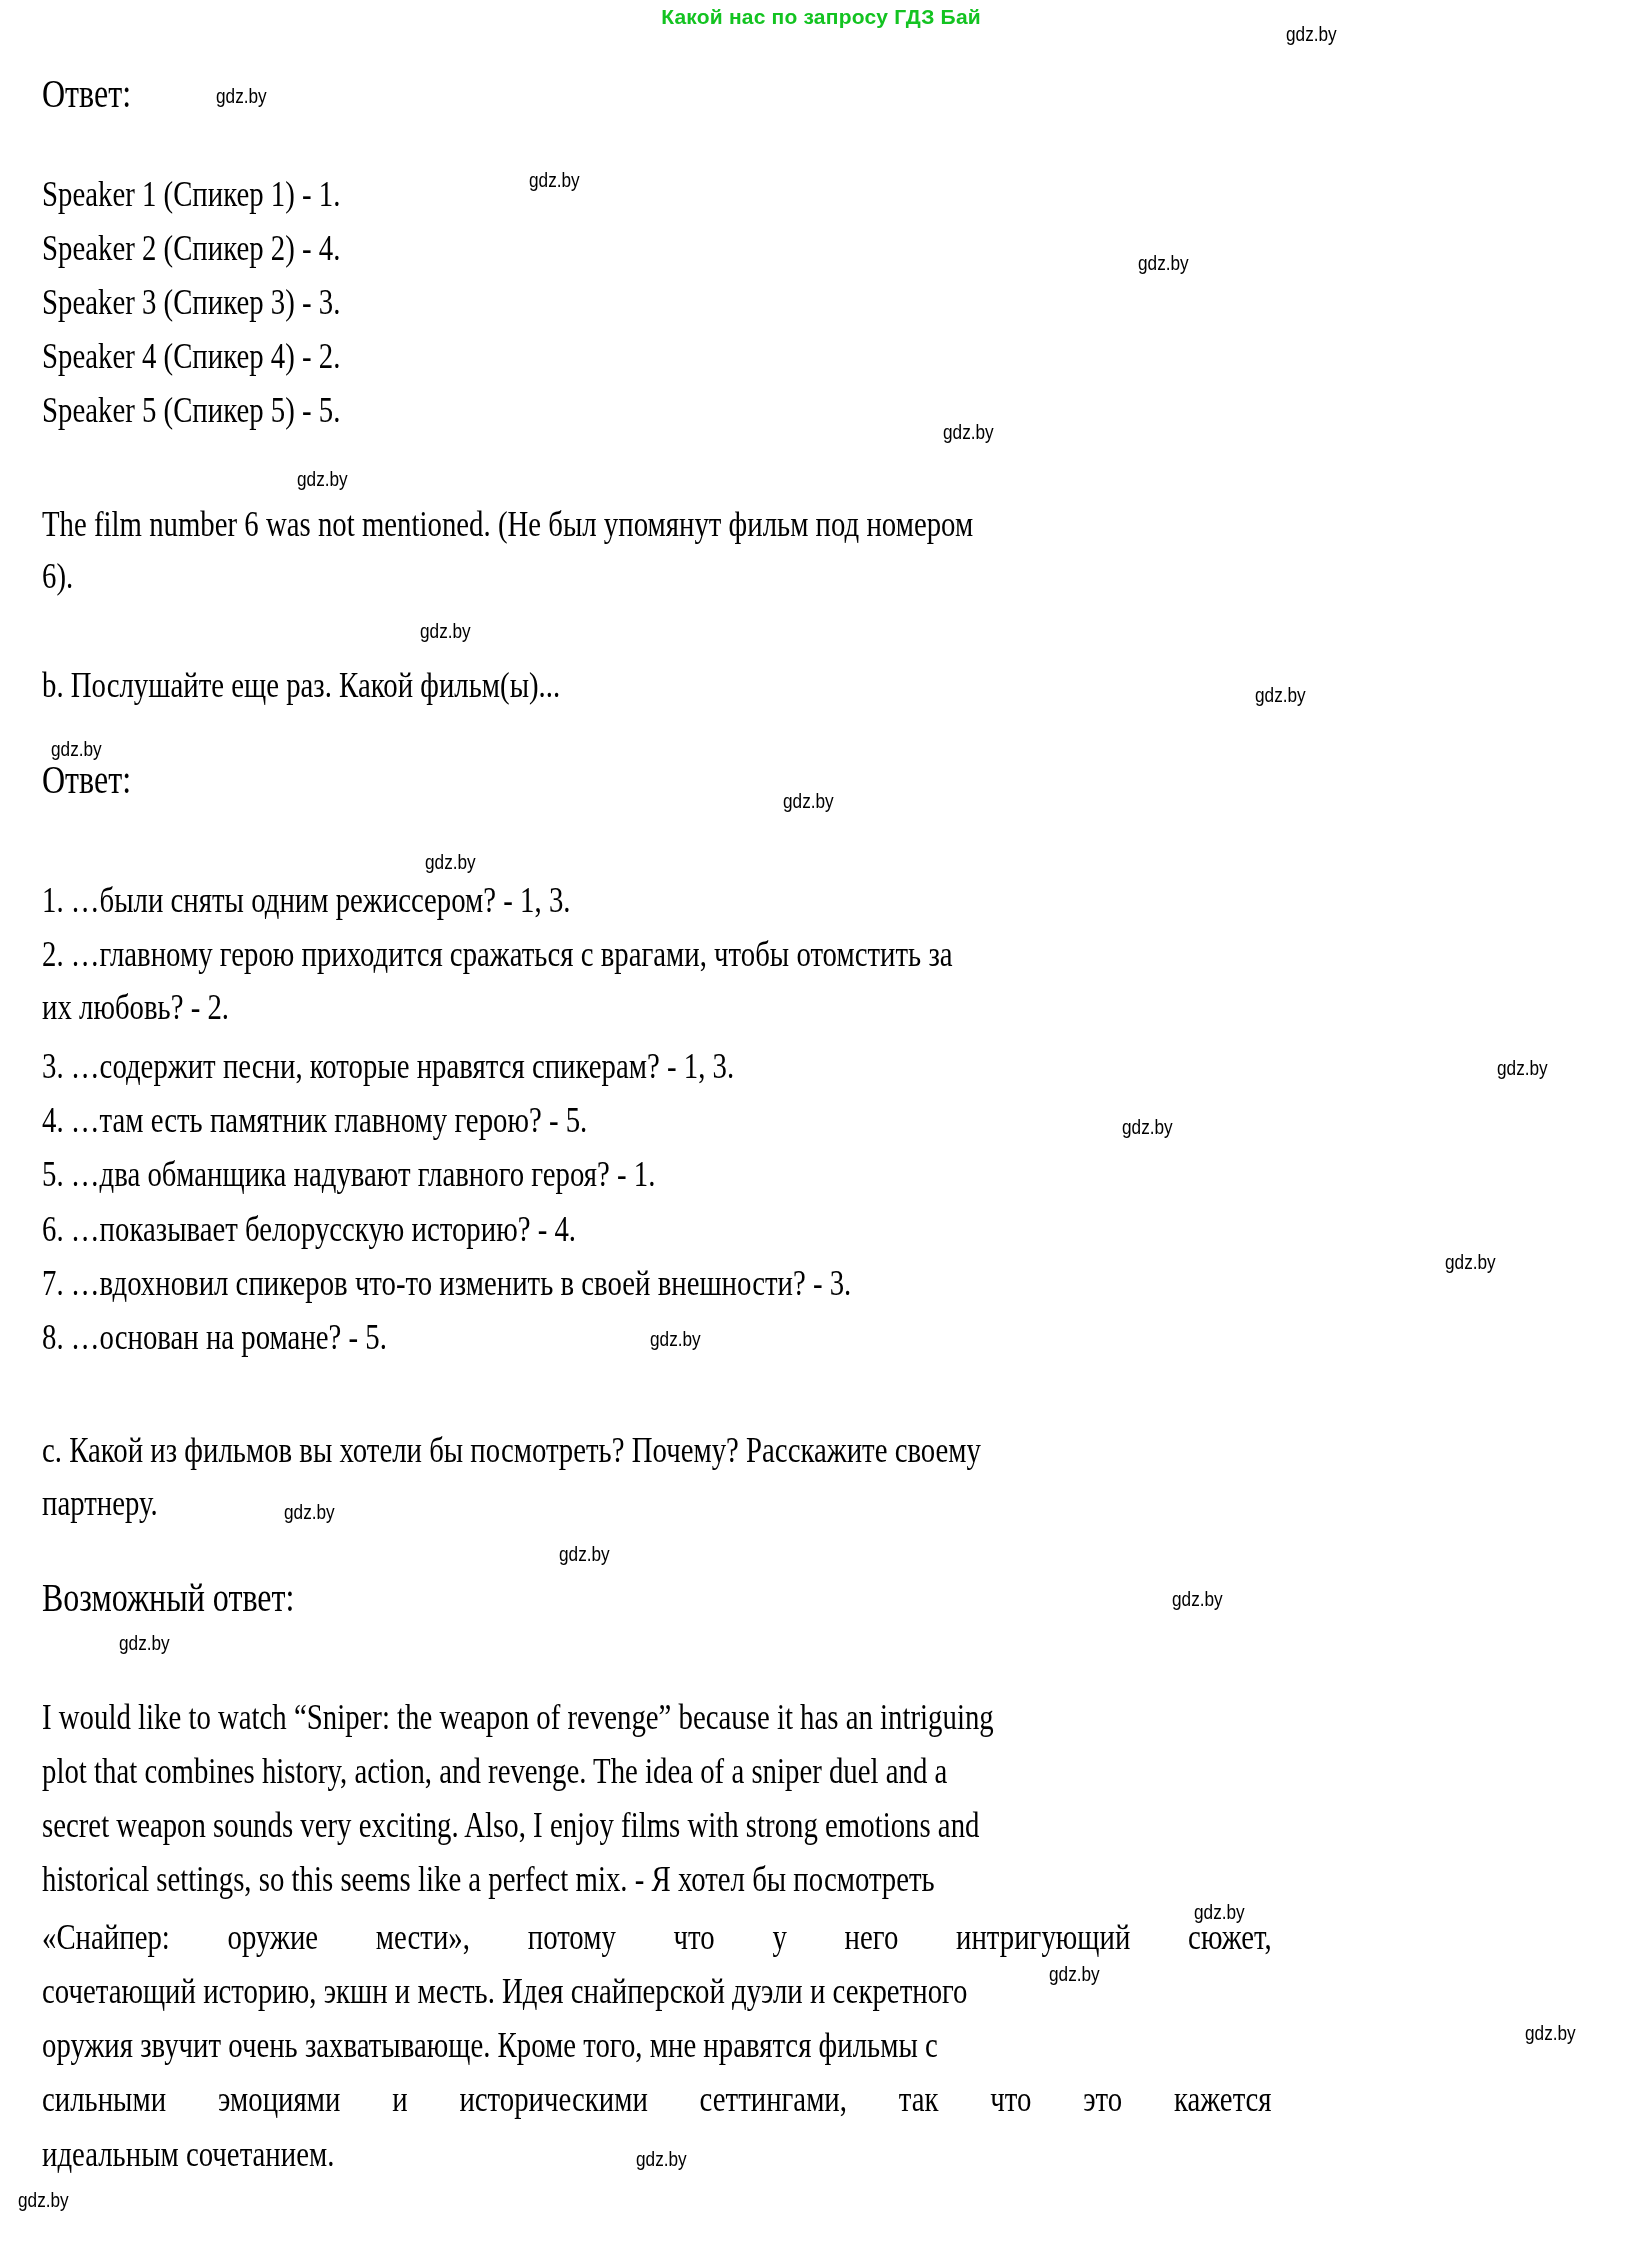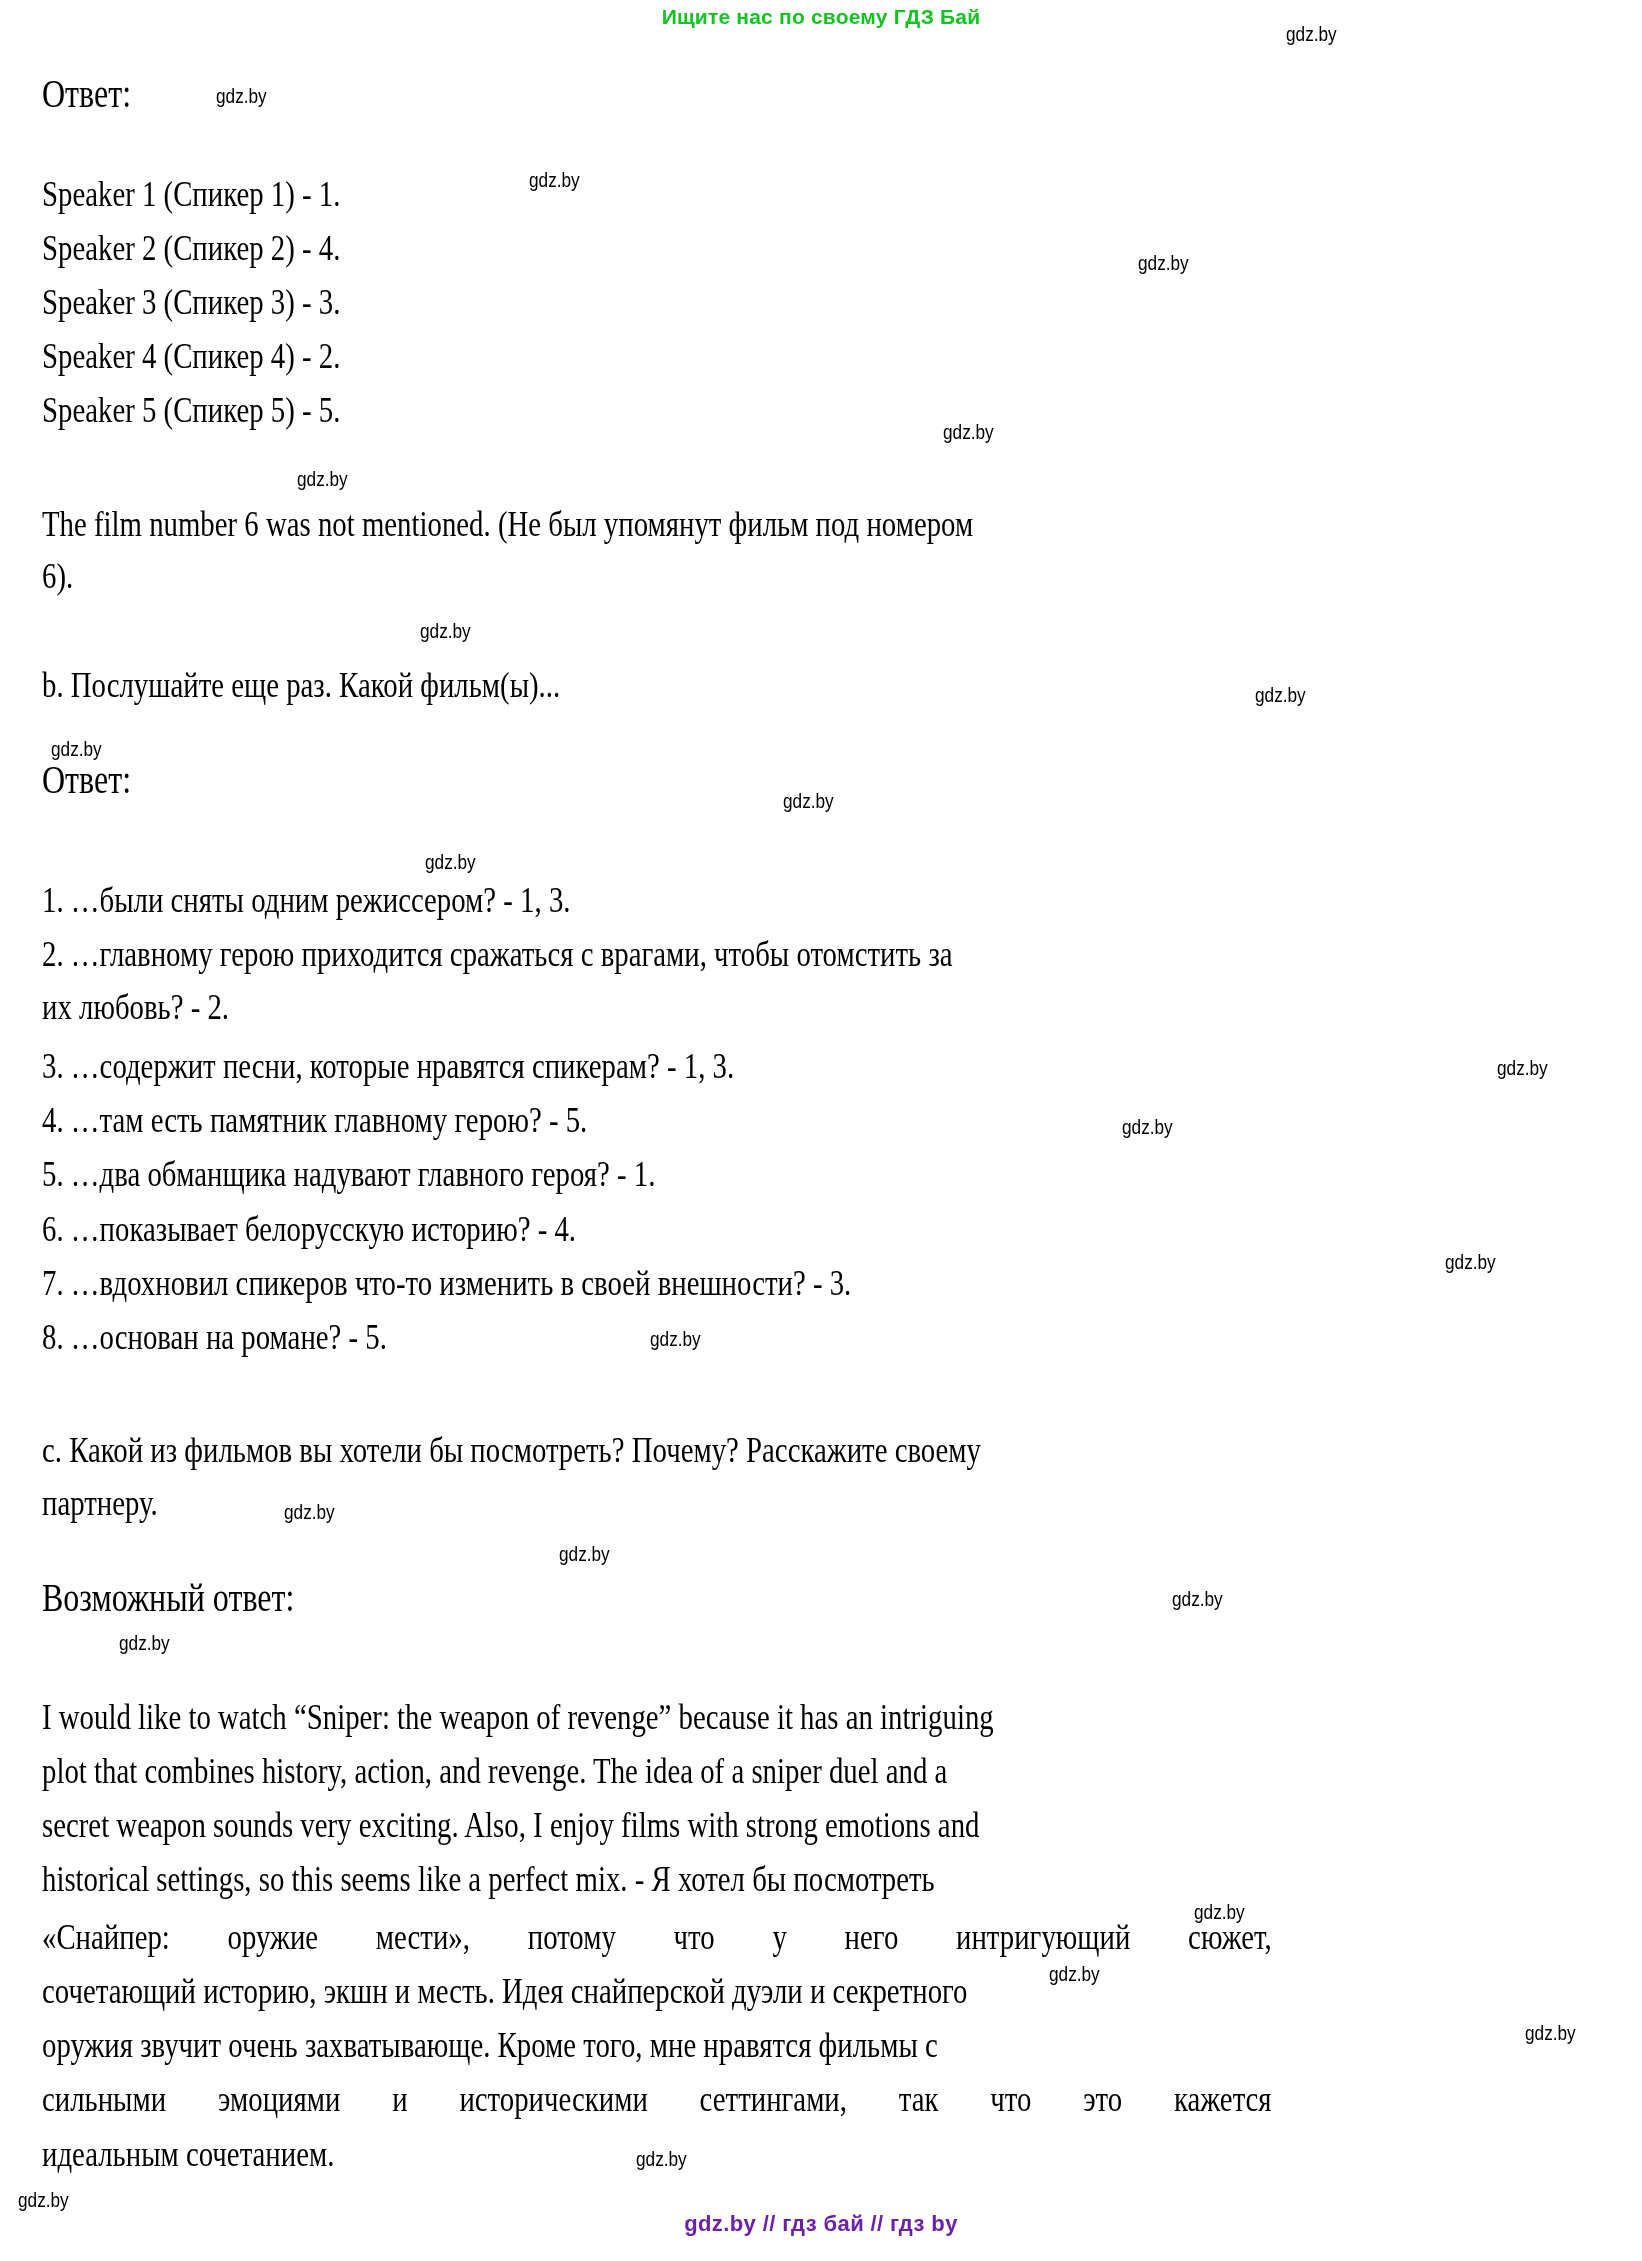--- a/index.html
+++ b/index.html
@@ -83,21 +83,21 @@
     transform-origin: left top;
   }
 
   .justify { text-align: justify; }
 </style>
 </head>
 <body>
 
 <div class="page">
 
-  <div class="promo-header">Ищите нас по своему ГДЗ Бай</div>
+  <div class="promo-header">Какой нас по запросу ГДЗ Бай</div>
 
   <div class="wm" style="left:1286px; top:22.6px;">gdz.by</div>
   <div class="wm" style="left:216px;  top:85px;">gdz.by</div>
   <div class="wm" style="left:529px;  top:169px;">gdz.by</div>
   <div class="wm" style="left:1138px; top:252px;">gdz.by</div>
   <div class="wm" style="left:943px; top:421px;">gdz.by</div>
   <div class="wm" style="left:297px;  top:468px;">gdz.by</div>
   <div class="wm" style="left:420px;  top:620px;">gdz.by</div>
   <div class="wm" style="left:1255px; top:684px;">gdz.by</div>
   <div class="wm" style="left:51px;   top:738px;">gdz.by</div>
@@ -155,16 +155,15 @@
   <div class="block justify" style="left:42px; top:1914px; width:1537px;">
       <div style="text-align: justify; text-align-last: justify;">«Снайпер: оружие мести», потому что у него интригующий сюжет,</div>
     </div>
   <div class="block" style="left:42px; top:1968px; width:1537px;">сочетающий историю, экшн и месть. Идея снайперской дуэли и секретного</div>
   <div class="block" style="left:42px; top:2022px; width:1537px;">оружия звучит очень захватывающе. Кроме того, мне нравятся фильмы с</div>
   <div class="block justify" style="left:42px; top:2076px; width:1537px;">
       <div style="text-align: justify; text-align-last: justify;">сильными эмоциями и историческими сеттингами, так что это кажется</div>
     </div>
   <div class="block" style="left:42px; top:2131px; width:1537px;">идеальным сочетанием.</div>
 
-  <div class="footer">gdz.by // гдз бай // гдз by</div>
 
 </div>
 
 
 </body></html>

